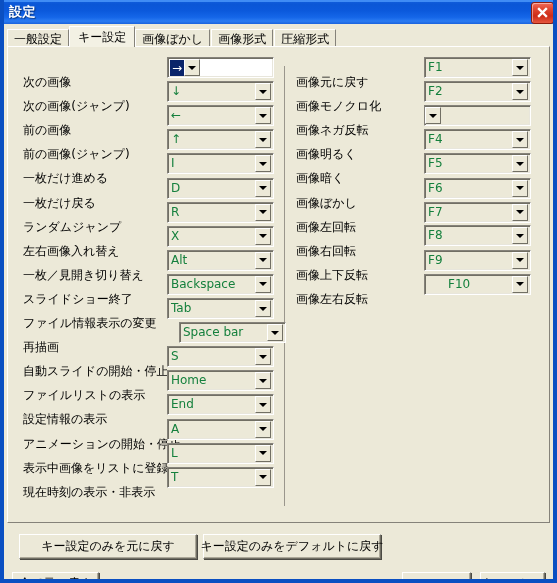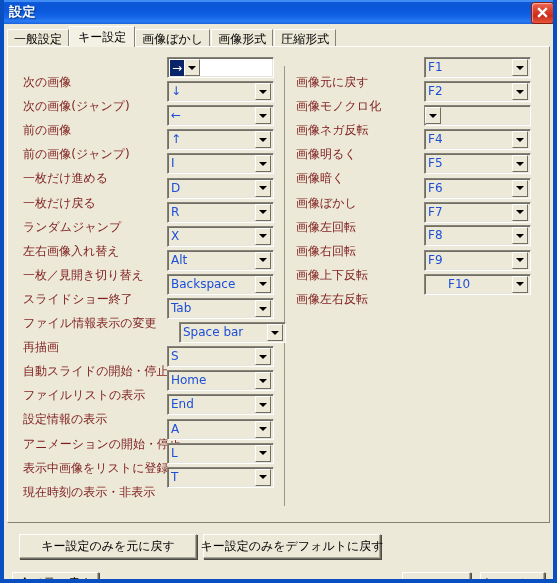--- a/index.html
+++ b/index.html
@@ -147,21 +147,21 @@
 
   
   .row {
     position: absolute;
     height: 21px;
     display: flex;
     align-items: center;
   }
   .row-label {
     font-size: 12px;
-    color: #7f1d1d;
+    color: #000000;
     white-space: nowrap;
     line-height: 21px;
     margin-top: 30px;
   }
 
   
   .combo {
     position: absolute;
     height: 21px;
     box-sizing: border-box;
@@ -174,21 +174,21 @@
     align-items: center;
     cursor: pointer;
     overflow: hidden;
   }
   .combo.focused {
     background: #ffffff;
   }
   .combo-value {
     flex: 1;
     font-size: 12px;
-    color: #1d4ed8;
+    color: #15803d;
     padding-left: 3px;
     line-height: 17px;
     white-space: nowrap;
     overflow: hidden;
   }
   .combo.focused .combo-value {
     display: inline-block;
     flex: 0 0 auto;
     background: #0a246a;
     color: #ffffff;

